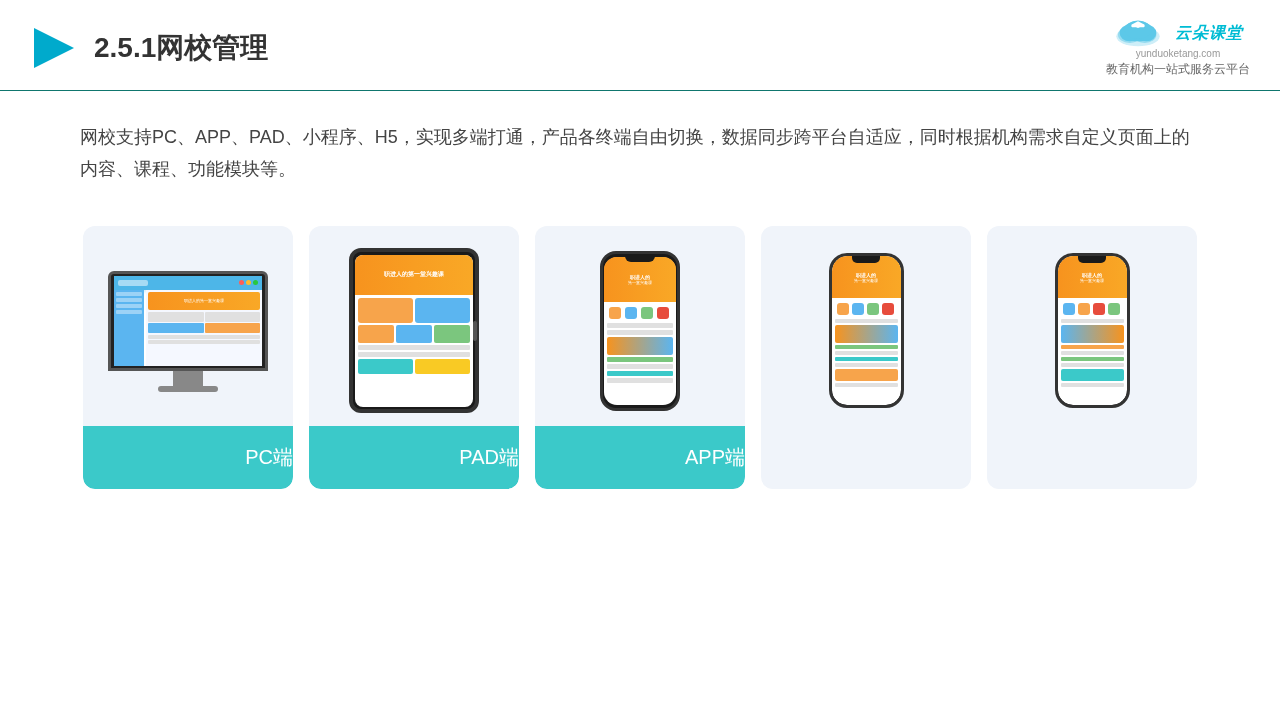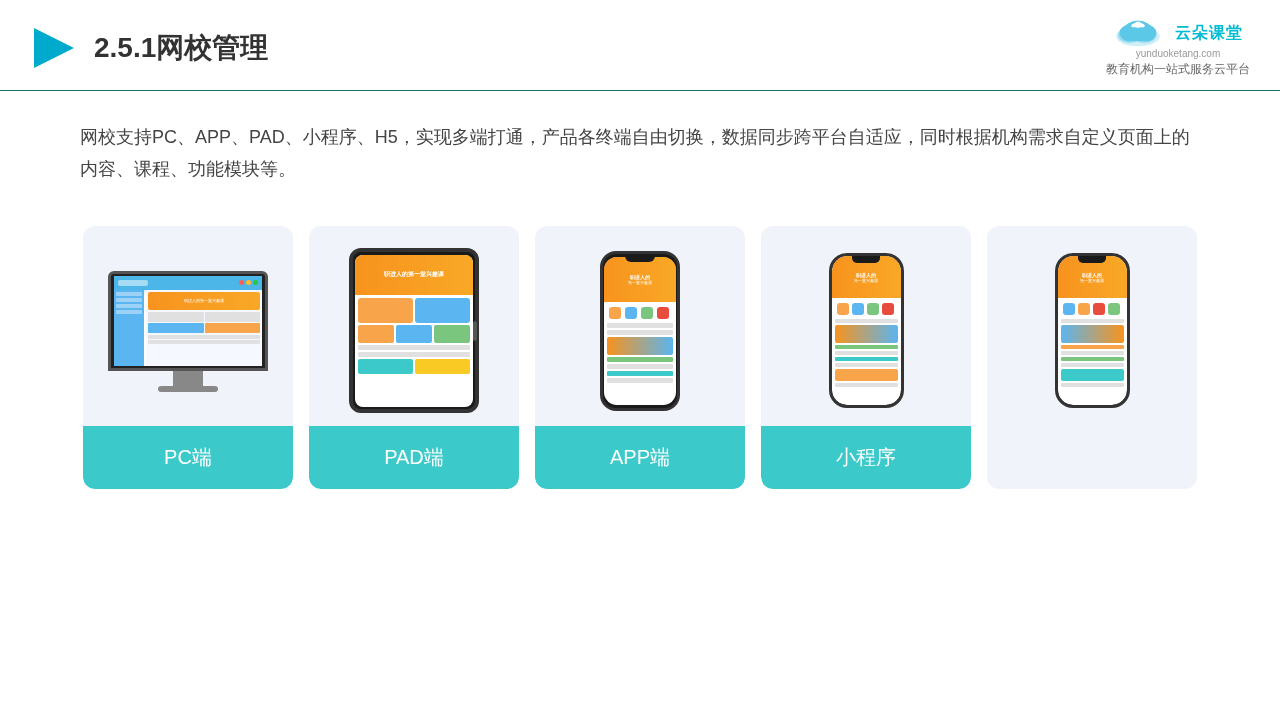--- a/index.html
+++ b/index.html
@@ -38,20 +38,21 @@
     .brand-logo {
       display: flex;
       flex-direction: column;
       align-items: center;
     }
 
     .brand-logo-icon {
       display: flex;
       align-items: center;
       gap: 12px;
+      font-style: italic;
     }
 
     .cloud-icon {
       width: 50px;
       height: 30px;
     }
 
     .brand-name {
       font-size: 16px;
       color: #00bcd4;
@@ -105,21 +106,21 @@
       display: flex;
       align-items: center;
       justify-content: center;
       padding: 20px 10px 10px;
     }
 
     .card-label {
       width: 100%;
       background: #3bc9c9;
       color: #fff;
-      text-align: center;
+      text-align: right;
       font-size: 20px;
       padding: 18px 0;
       border-radius: 0 0 12px 12px;
       font-weight: 500;
     }
 
     
     .pc-monitor {
       position: relative;
       width: 160px;
@@ -489,21 +490,20 @@
             <div style="height:4px;background:#7bc67e;border-radius:1px;margin:2px 0;"></div>
             <div style="height:4px;background:#e0e0e0;border-radius:1px;margin:2px 0;"></div>
             <div style="height:4px;background:#3bc9c9;border-radius:1px;margin:2px 0;"></div>
             <div style="height:4px;background:#e0e0e0;border-radius:1px;margin:2px 0;"></div>
             <div style="height:12px;background:#f7a44b;border-radius:2px;margin:2px 0;"></div>
             <div style="height:4px;background:#e0e0e0;border-radius:1px;margin:2px 0;"></div>
           </div>
         </div>
       </div>
     </div>
-    <div class="card-label">小程序</div>
   </div>
 
   <div class="card">
     <div class="card-image-area">
       <div class="mini-phone">
         <div class="mini-phone-notch"></div>
         <div class="mini-phone-screen">
           <div class="mini-screen-top">
             <div style="text-align:center;width:100%;padding:2px;">
               <div style="font-size:5px;color:#fff;font-weight:bold;">职进人的</div>

